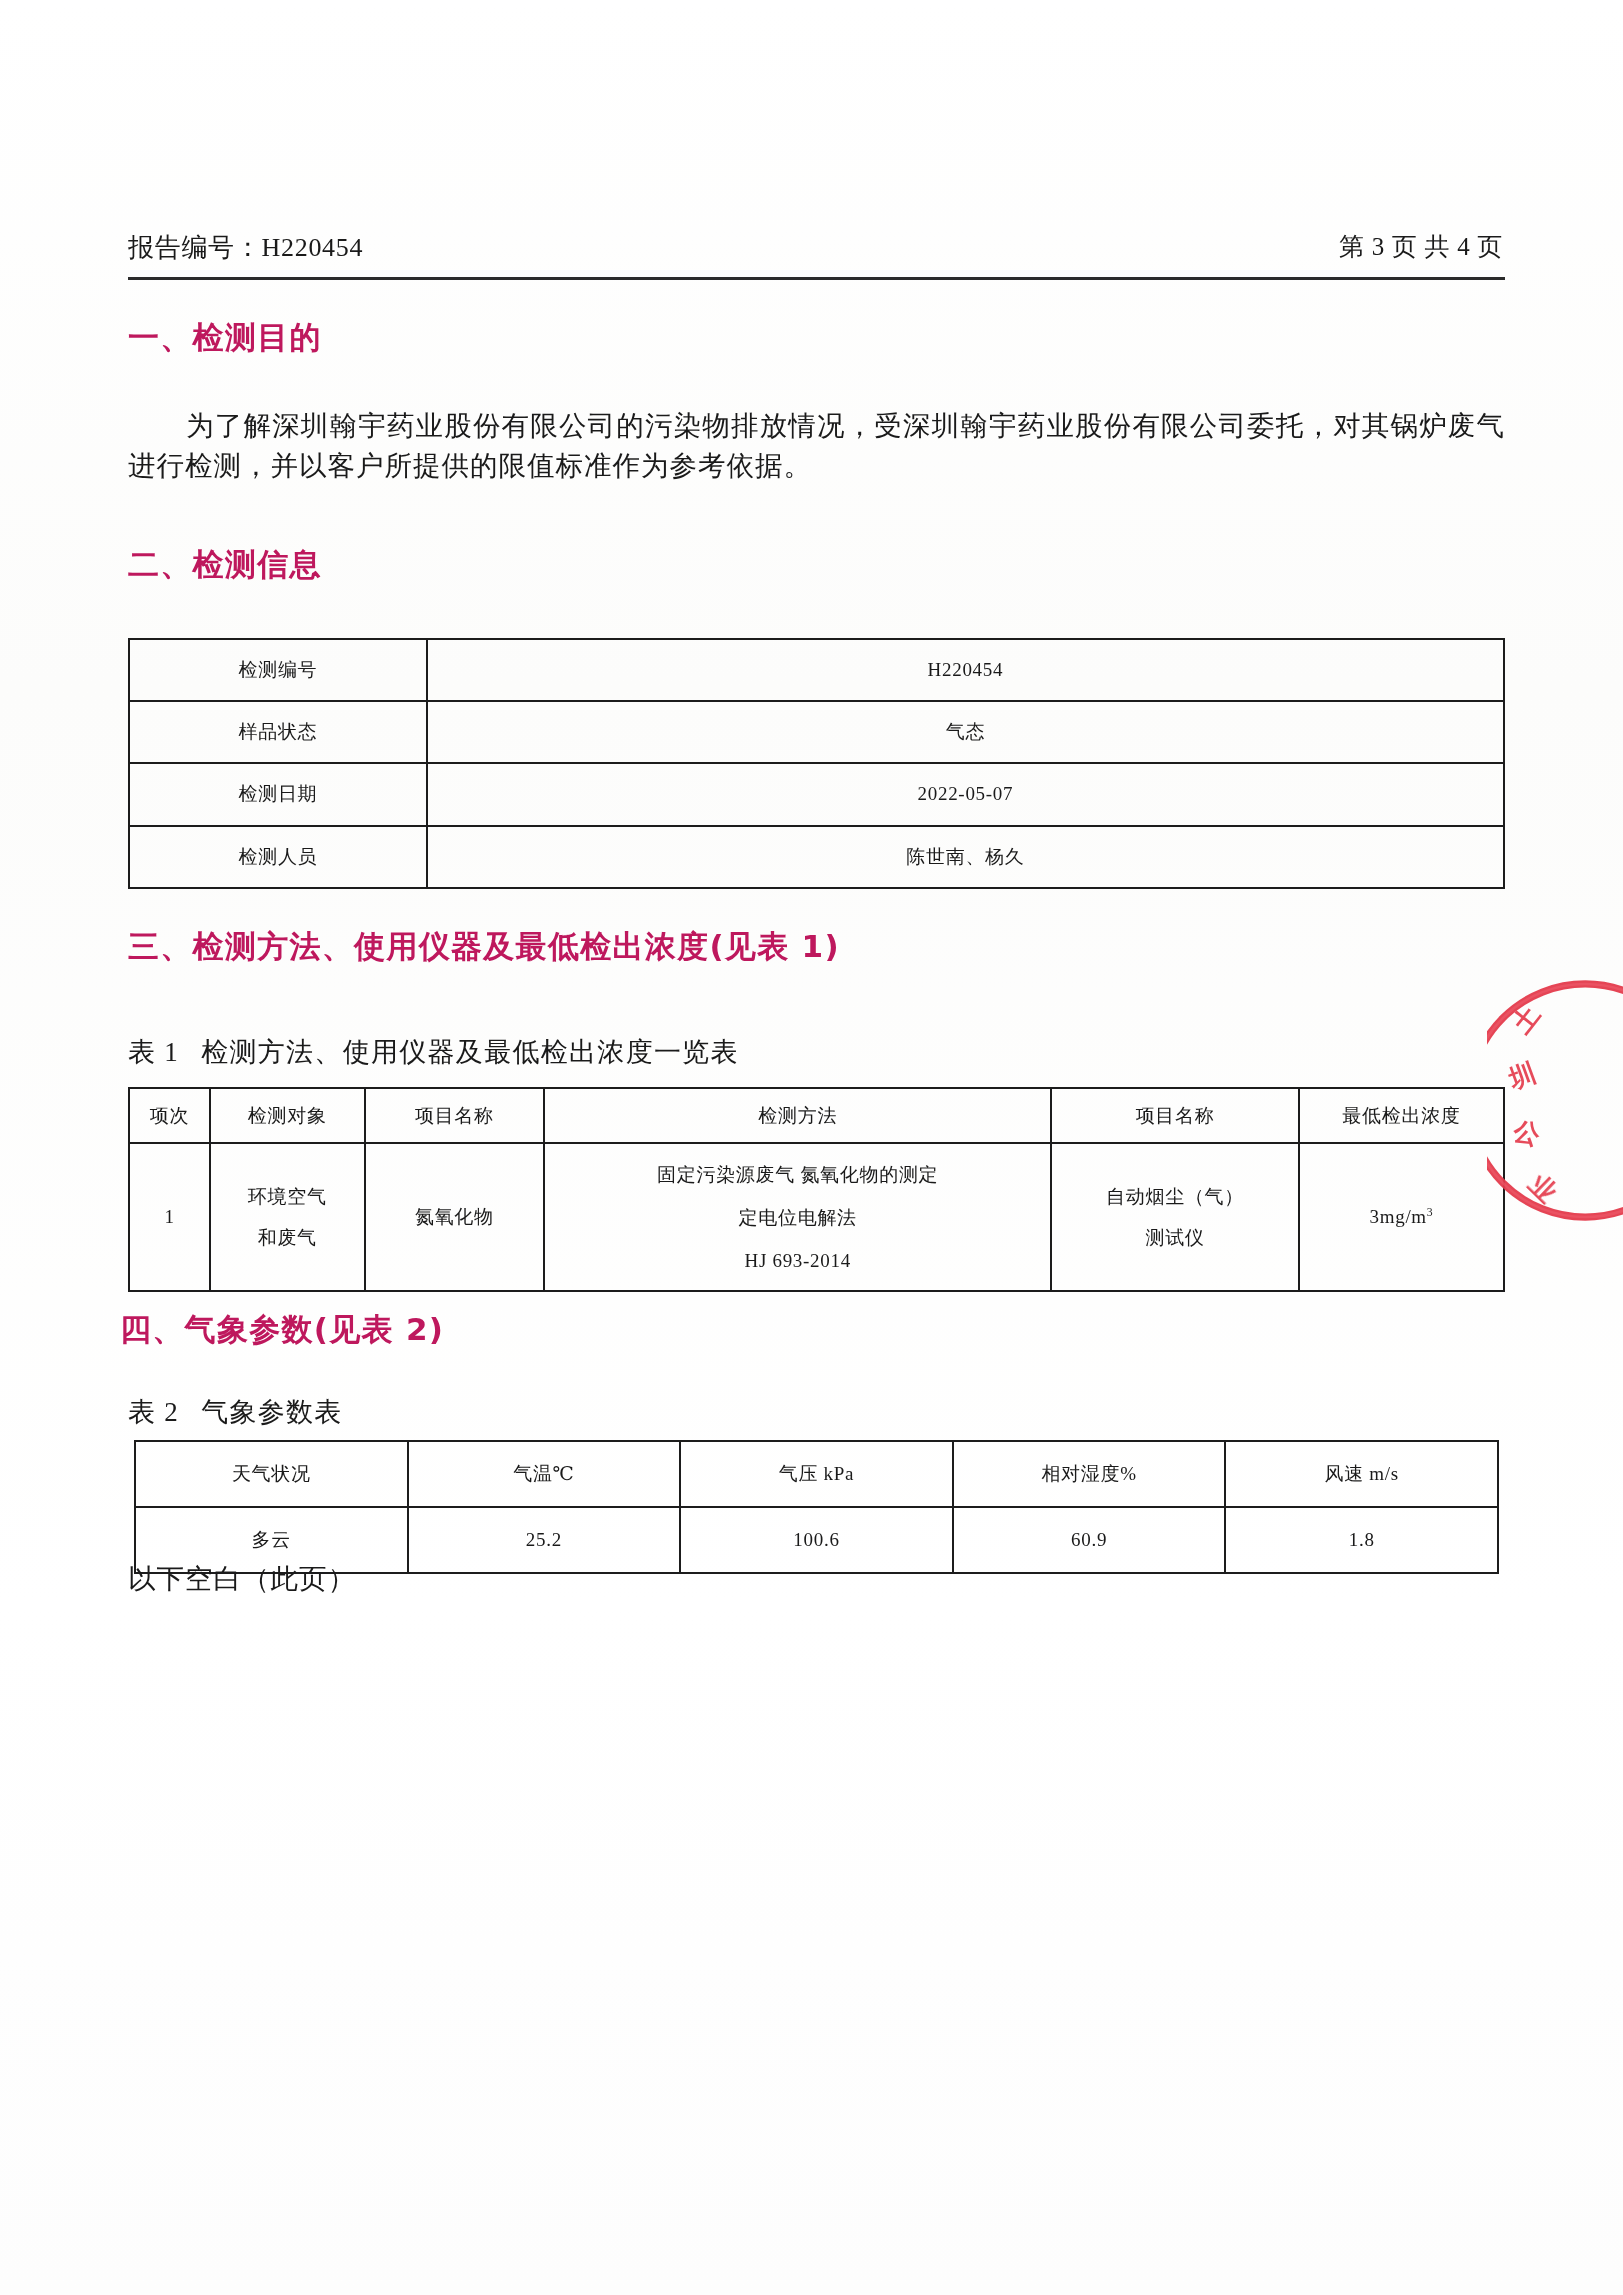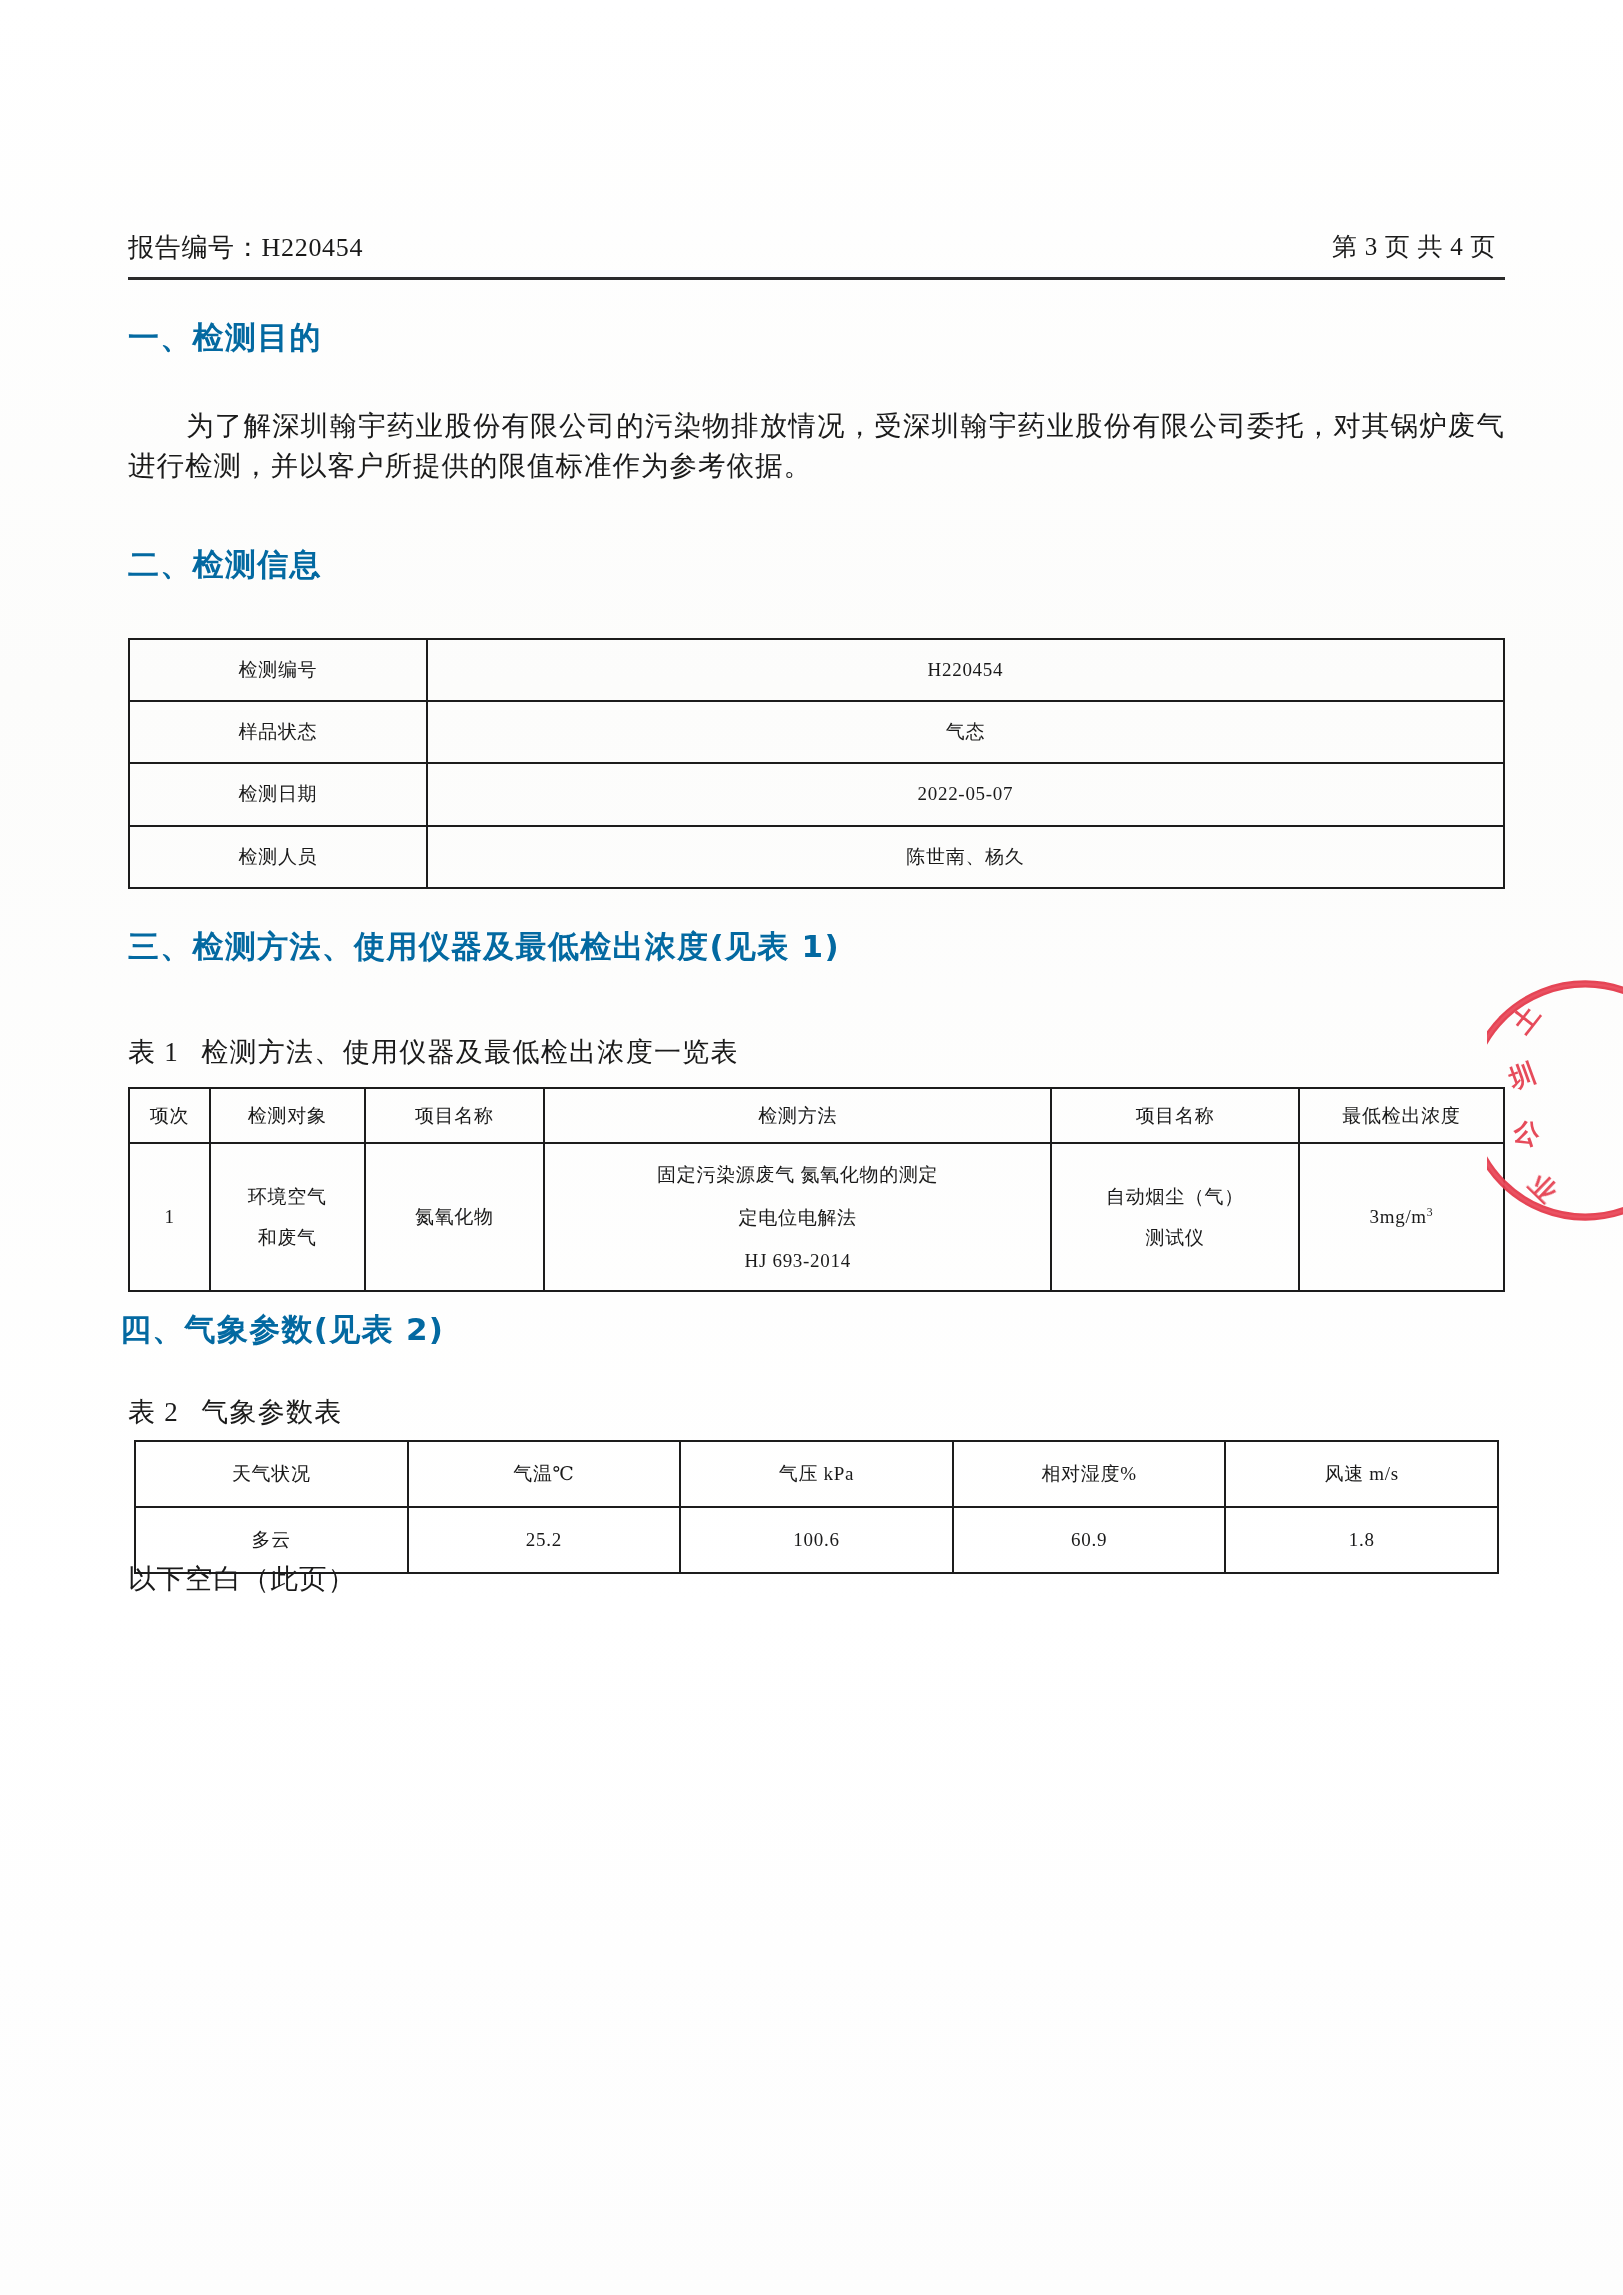--- a/index.html
+++ b/index.html
@@ -39,21 +39,21 @@
   .hdr-left {
     position: absolute;
     left: 0;
     top: 0;
     font-size: 26px;
     letter-spacing: 0.7px;
     white-space: nowrap;
   }
   .hdr-right {
     position: absolute;
-    right: 7px;
+    right: 0;
     top: 0;
     font-size: 25px;
     letter-spacing: 0.7px;
     white-space: nowrap;
   }
   .hdr-rule {
     position: absolute;
     left: 128px;
     top: 277px;
     width: 1377px;
@@ -61,21 +61,21 @@
     background: #2b2b2b;
   }
 
   
   .sec-heading {
     position: absolute;
     font-family: "DejaVu Sans", "Liberation Sans", sans-serif;
     font-weight: bold;
     font-size: 31px;
     letter-spacing: 1.3px;
-    color: #0369a1;
+    color: #be185d;
     white-space: nowrap;
   }
 
   
   .body-par {
     position: absolute;
     left: 128px;
     font-size: 27.5px;
     line-height: 40px;
     letter-spacing: 1px;

